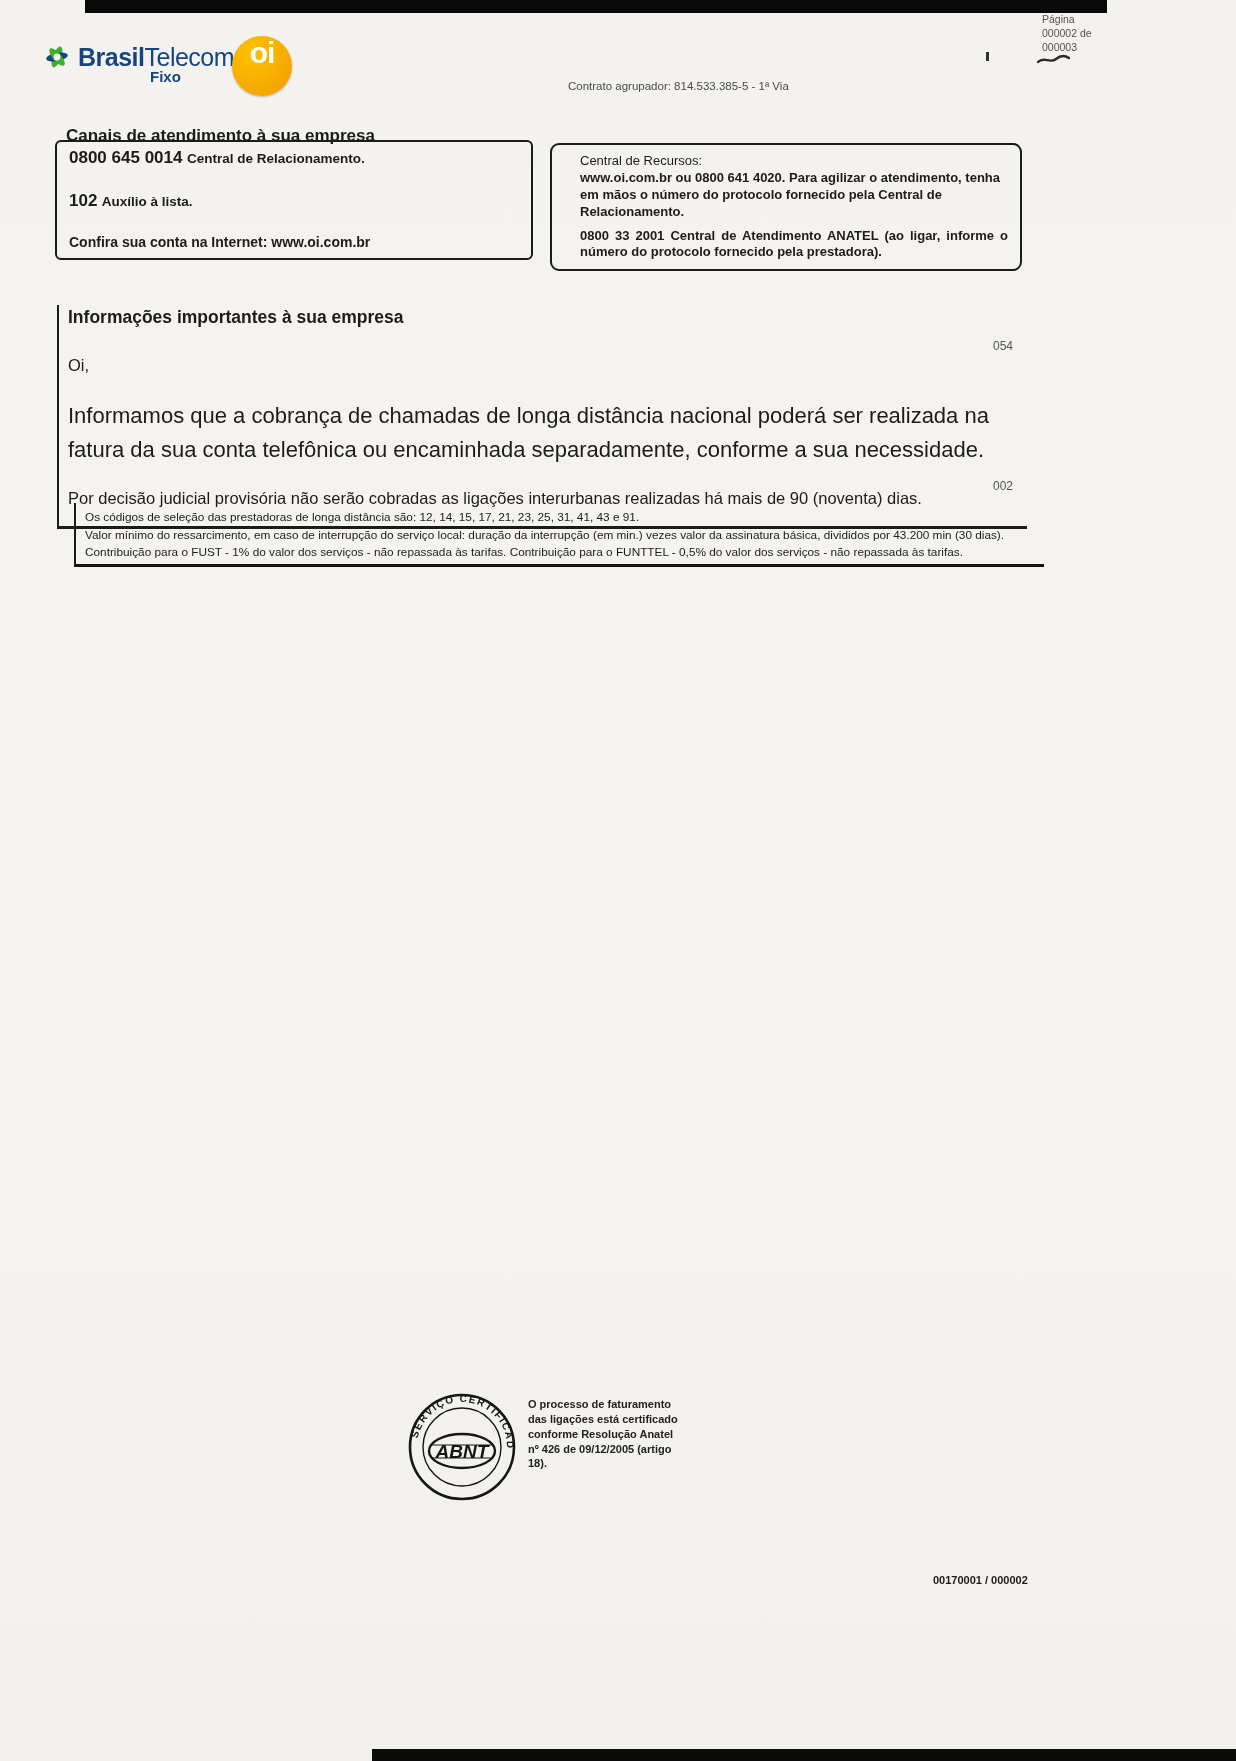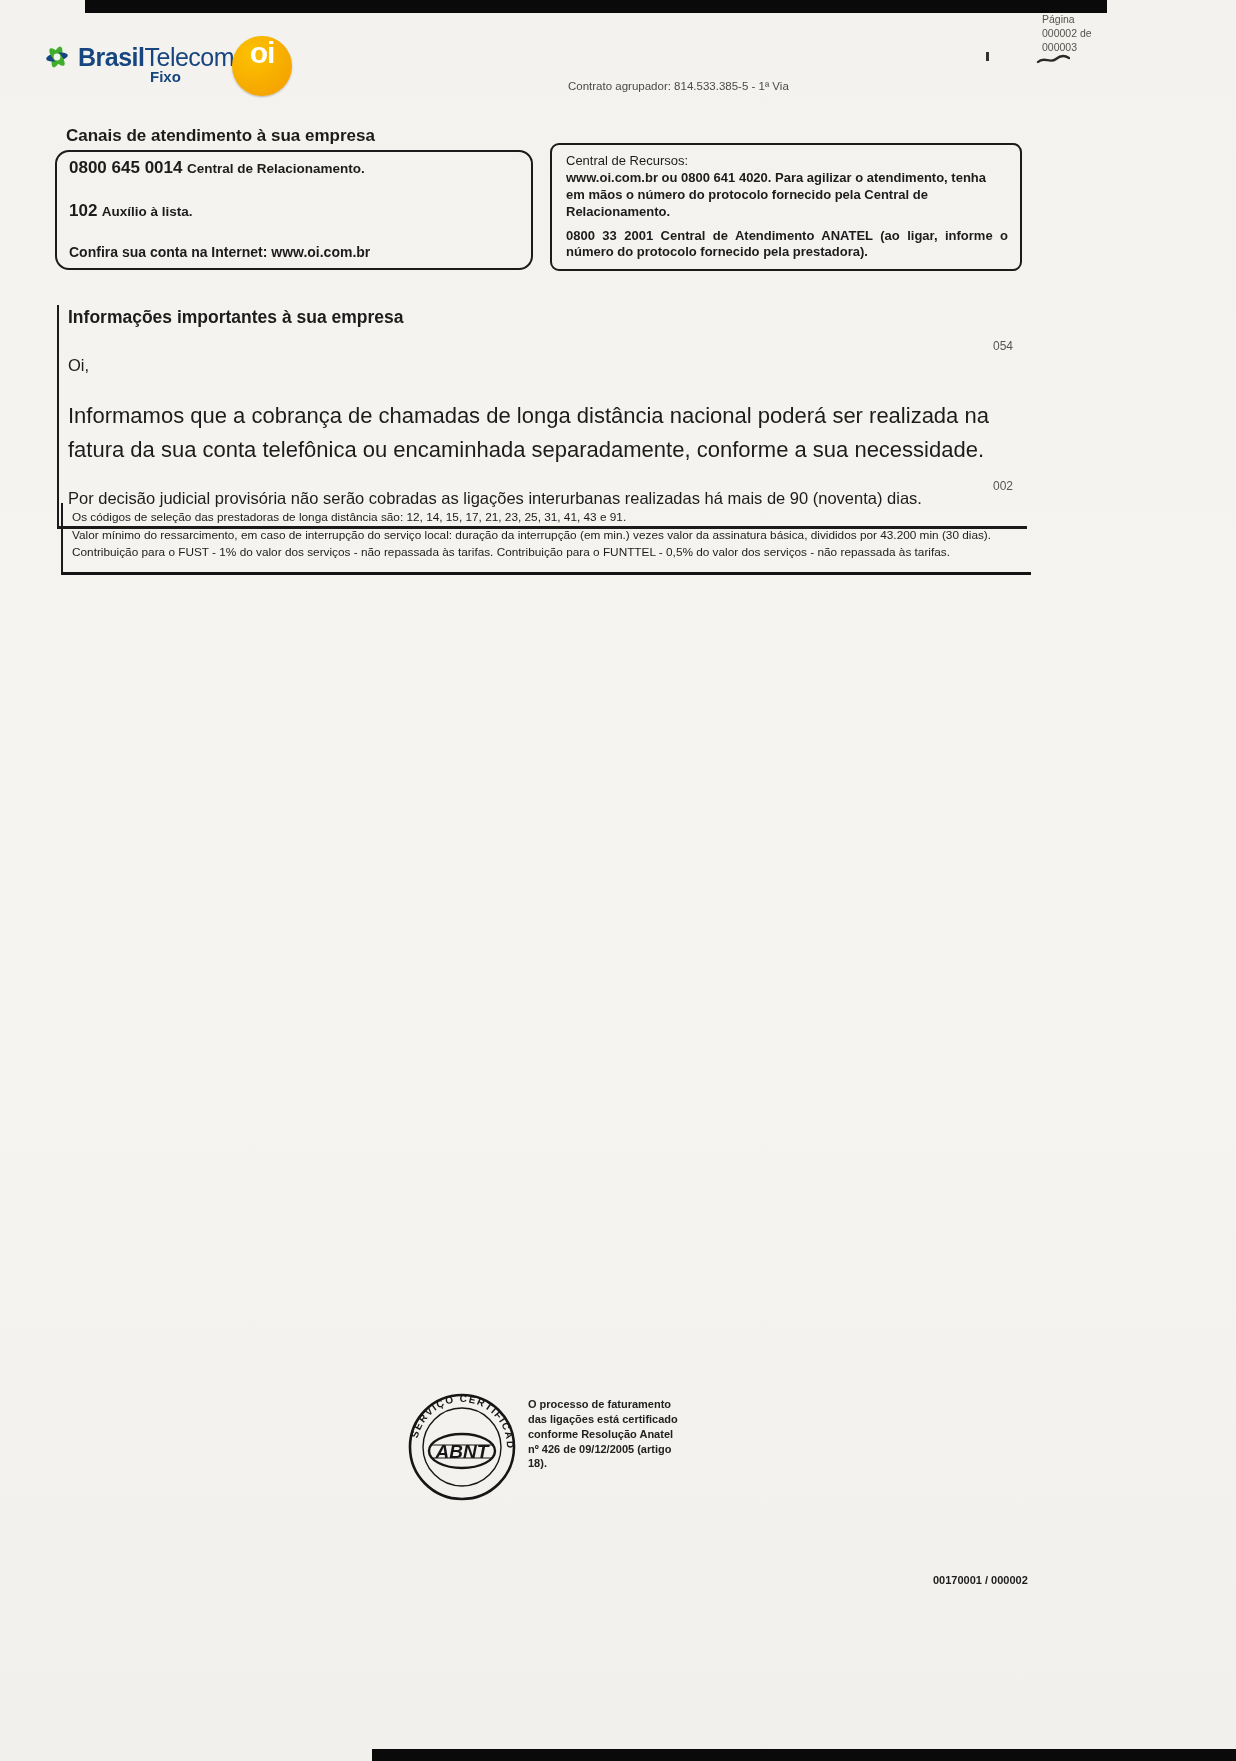--- a/index.html
+++ b/index.html
@@ -28,31 +28,31 @@
   }
   .oi-logo span { color:#fff; font-size:30px; font-weight:bold; letter-spacing:-1px; }
   .contract-line { position:absolute; left:568px; top:80px; font-size:11.5px; color:#4a4a48; }
   .page-info { position:absolute; left:1042px; top:12px; font-size:10.5px; color:#55524e; line-height:1.35; }
   .pen-mark { position:absolute; left:1036px; top:52px; }
   .tiny-mark { position:absolute; left:986px; top:52px; width:3px; height:9px; background:#333; }
 
   
   .channels-title { position:absolute; left:66px; top:126px; font-size:17px; font-weight:bold; }
   .channels-box {
-    position:absolute; left:55px; top:150px; width:478px; height:120px;
-    border:2px solid #1b1b1b; border-radius:14px; padding:6px 12px;
+    position:absolute; left:55px; top:140px; width:478px; height:120px;
+    border:2px solid #1b1b1b; border-radius:6px; padding:6px 12px;
     display:flex; flex-direction:column; justify-content:space-between;
   }
   .num-big { font-size:17px; font-weight:bold; }
   .num-label { font-size:13.5px; font-weight:bold; }
   .channels-line3 { font-size:14px; font-weight:bold; padding-bottom:2px; }
 
   .resources-box {
     position:absolute; left:550px; top:143px; width:472px; height:128px;
-    border:2px solid #1b1b1b; border-radius:9px; padding:8px 12px 6px 14px;
+    border:2px solid #1b1b1b; border-radius:9px; padding:8px 12px 6px 28px;
     font-size:13px; line-height:1.3;
   }
   .res-line1 { font-weight:normal; }
   .res-line2 { font-weight:bold; }
   .res-line3 { font-weight:bold; margin-top:7px; text-align:justify; }
 
   
   .info-section {
     position:absolute; left:57px; top:305px; width:970px;
     border-left:2px solid #1b1b1b; border-bottom:3px solid #1b1b1b;
@@ -61,23 +61,23 @@
   .info-title { font-size:17.5px; font-weight:bold; }
   .info-code { position:absolute; right:14px; font-size:12px; color:#555; }
   .code-1 { top:34px; }
   .code-2 { top:142px;margin-top:32px; }
   .info-greeting { margin-top:28px; font-size:16.5px; }
   .info-para1 { margin-top:24px; font-size:22px; line-height:1.55; width:930px; }
   .info-para2 { margin-top:22px; font-size:16.5px; width:930px; }
 
   
   .footnotes {
-    position:absolute; left:61px; top:503px; width:970px;
+    position:absolute; left:74px; top:503px; width:970px;
     border-left:2px solid #1b1b1b; border-bottom:3px solid #141414;
-    padding:6px 6px 10px 9px; font-size:11.8px; line-height:1.5;
+    padding:6px 6px 2px 9px; font-size:11.8px; line-height:1.5;
   }
   .footnotes p { width:955px; }
 
   
   .cert-block { position:absolute; left:406px; top:1385px; display:flex; }
   .cert-stamp { width:112px; height:118px; }
   .cert-text { margin-left:10px; margin-top:12px; width:158px; font-size:11px; font-weight:bold; line-height:1.35; color:#222; }
 
   .doc-number { position:absolute; left:933px; top:1574px; font-size:11px; font-weight:bold; }
 </style>

